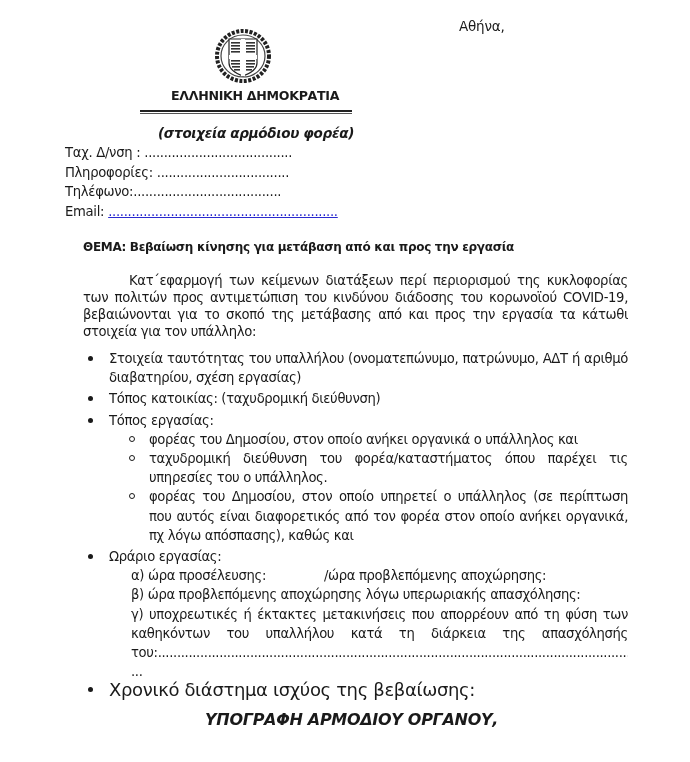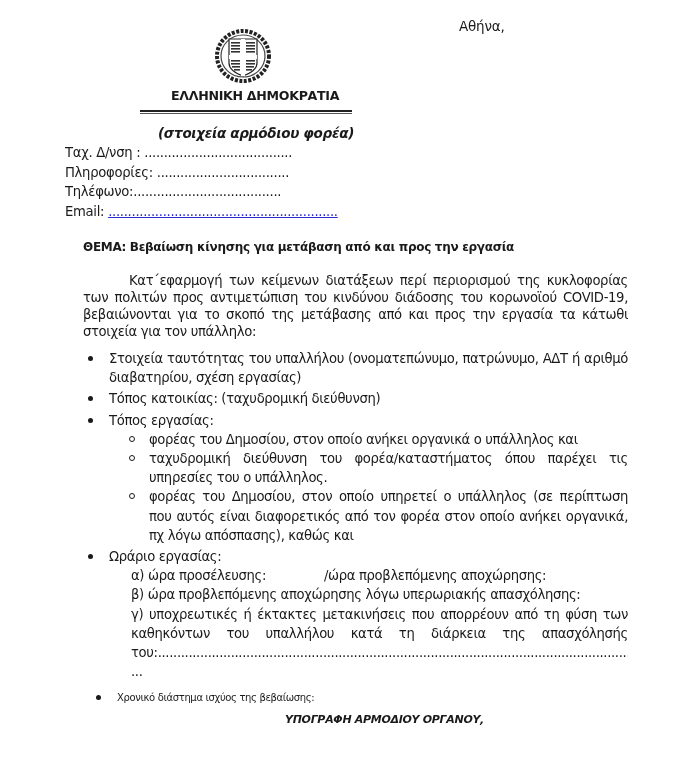--- a/index.html
+++ b/index.html
@@ -155,49 +155,49 @@
     .hours .dots-row {
       white-space: nowrap;
       overflow: hidden;
     }
     .gap-field { display: inline-block; width: 58px; }
     .validity {
       position: absolute;
       left: 83px;
       top: 680px;
       width: 545px;
-      margin: 8px;
+      margin: 0;
       padding: 0;
       list-style: none;
-      font-size: 10px;
+      font-size: 18px;
       letter-spacing: -0.35px;
       line-height: 19px;
     }
     .validity li {
       position: relative;
       padding-left: 26px;
     }
     .validity li::before {
       content: "";
       position: absolute;
       left: 5px;
       top: 7px;
       width: 5px;
       height: 5px;
       border-radius: 50%;
       background: #1a1a1a;
     }
     .signature {
       position: absolute;
-      right: 76px;
+      right: 62px;
       top: 706px;
       text-align: right;
       font-weight: bold;
       font-style: italic;
-      font-size: 11px;
+      font-size: 16px;
       line-height: 27px;
       letter-spacing: -0.3px;
     }
   </style>
 </head>
 <body>
 
 <div class="page">
 
   <div class="city-date">Αθήνα,</div>

